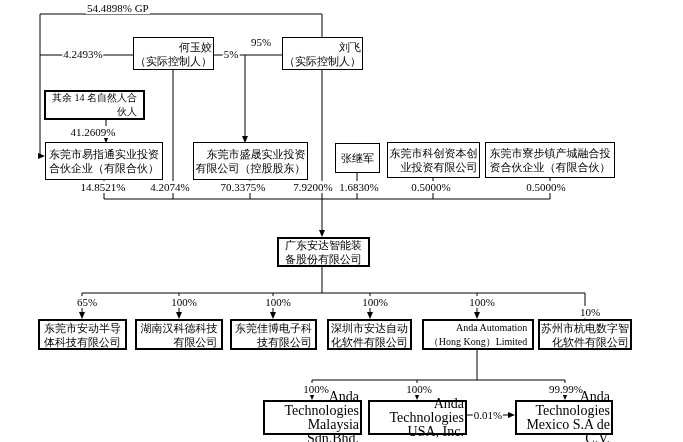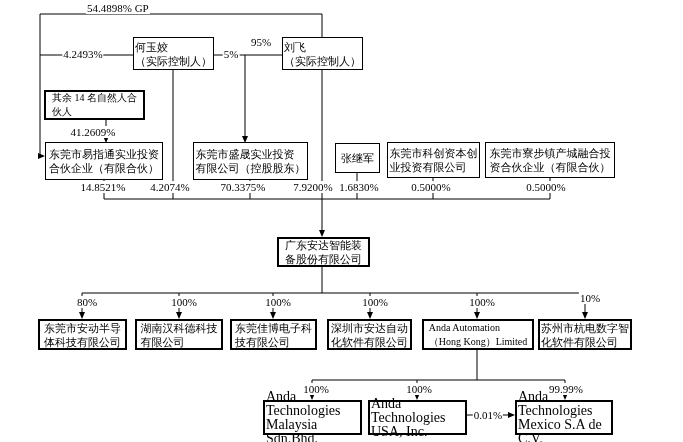--- a/index.html
+++ b/index.html
@@ -4,21 +4,21 @@
 <style>
   html,body{margin:0;padding:0;background:#ffffff;}
   .stage{
     position:relative;width:683px;height:442px;background:#ffffff;overflow:hidden;
     font-family:"Liberation Serif","DejaVu Serif",serif;color:#000;
   }
   .stage svg{position:absolute;left:0;top:0;z-index:0;}
   .box{
     position:absolute;z-index:2;box-sizing:border-box;
     border:1px solid #000;background:#fff;
-    display:flex;align-items:center;justify-content:center;text-align:left;
+    display:flex;align-items:center;justify-content:center;text-align:right;
     font-size:11px;line-height:14px;white-space:pre-line;padding:0 1px;
   }
   .box.bold{border-width:2px;}
   .box.fs10{font-size:10px;}
   .box.fs105{font-size:14px;}
   .lbl{
     position:absolute;z-index:1;font-size:11px;line-height:12px;
     background:#fff;padding:0 1px;white-space:nowrap;transform:translateX(-50%);
   }
   .lbl.left{transform:none;}
@@ -108,25 +108,25 @@
   <div class="lbl" style="left:93px;top:126px">41.2609%</div>
 
   <div class="lbl" style="left:103px;top:181px">14.8521%</div>
   <div class="lbl" style="left:170px;top:181px">4.2074%</div>
   <div class="lbl" style="left:243px;top:181px">70.3375%</div>
   <div class="lbl" style="left:313px;top:181px">7.9200%</div>
   <div class="lbl" style="left:359px;top:181px">1.6830%</div>
   <div class="lbl" style="left:431px;top:181px">0.5000%</div>
   <div class="lbl" style="left:546px;top:181px">0.5000%</div>
 
-  <div class="lbl" style="left:87px;top:296px">80%</div>
+  <div class="lbl" style="left:87px;top:296px">65%</div>
   <div class="lbl" style="left:184px;top:296px">100%</div>
   <div class="lbl" style="left:278px;top:296px">100%</div>
   <div class="lbl" style="left:375px;top:296px">100%</div>
   <div class="lbl" style="left:482px;top:296px">100%</div>
-  <div class="lbl" style="left:590px;top:292px">10%</div>
+  <div class="lbl" style="left:590px;top:306px">10%</div>
 
   <div class="lbl" style="left:316px;top:383px">100%</div>
   <div class="lbl" style="left:419px;top:383px">100%</div>
   <div class="lbl" style="left:566px;top:383px">99.99%</div>
   <div class="lbl" style="left:488px;top:409px">0.01%</div>
 
 </div>
 
 </body></html>

